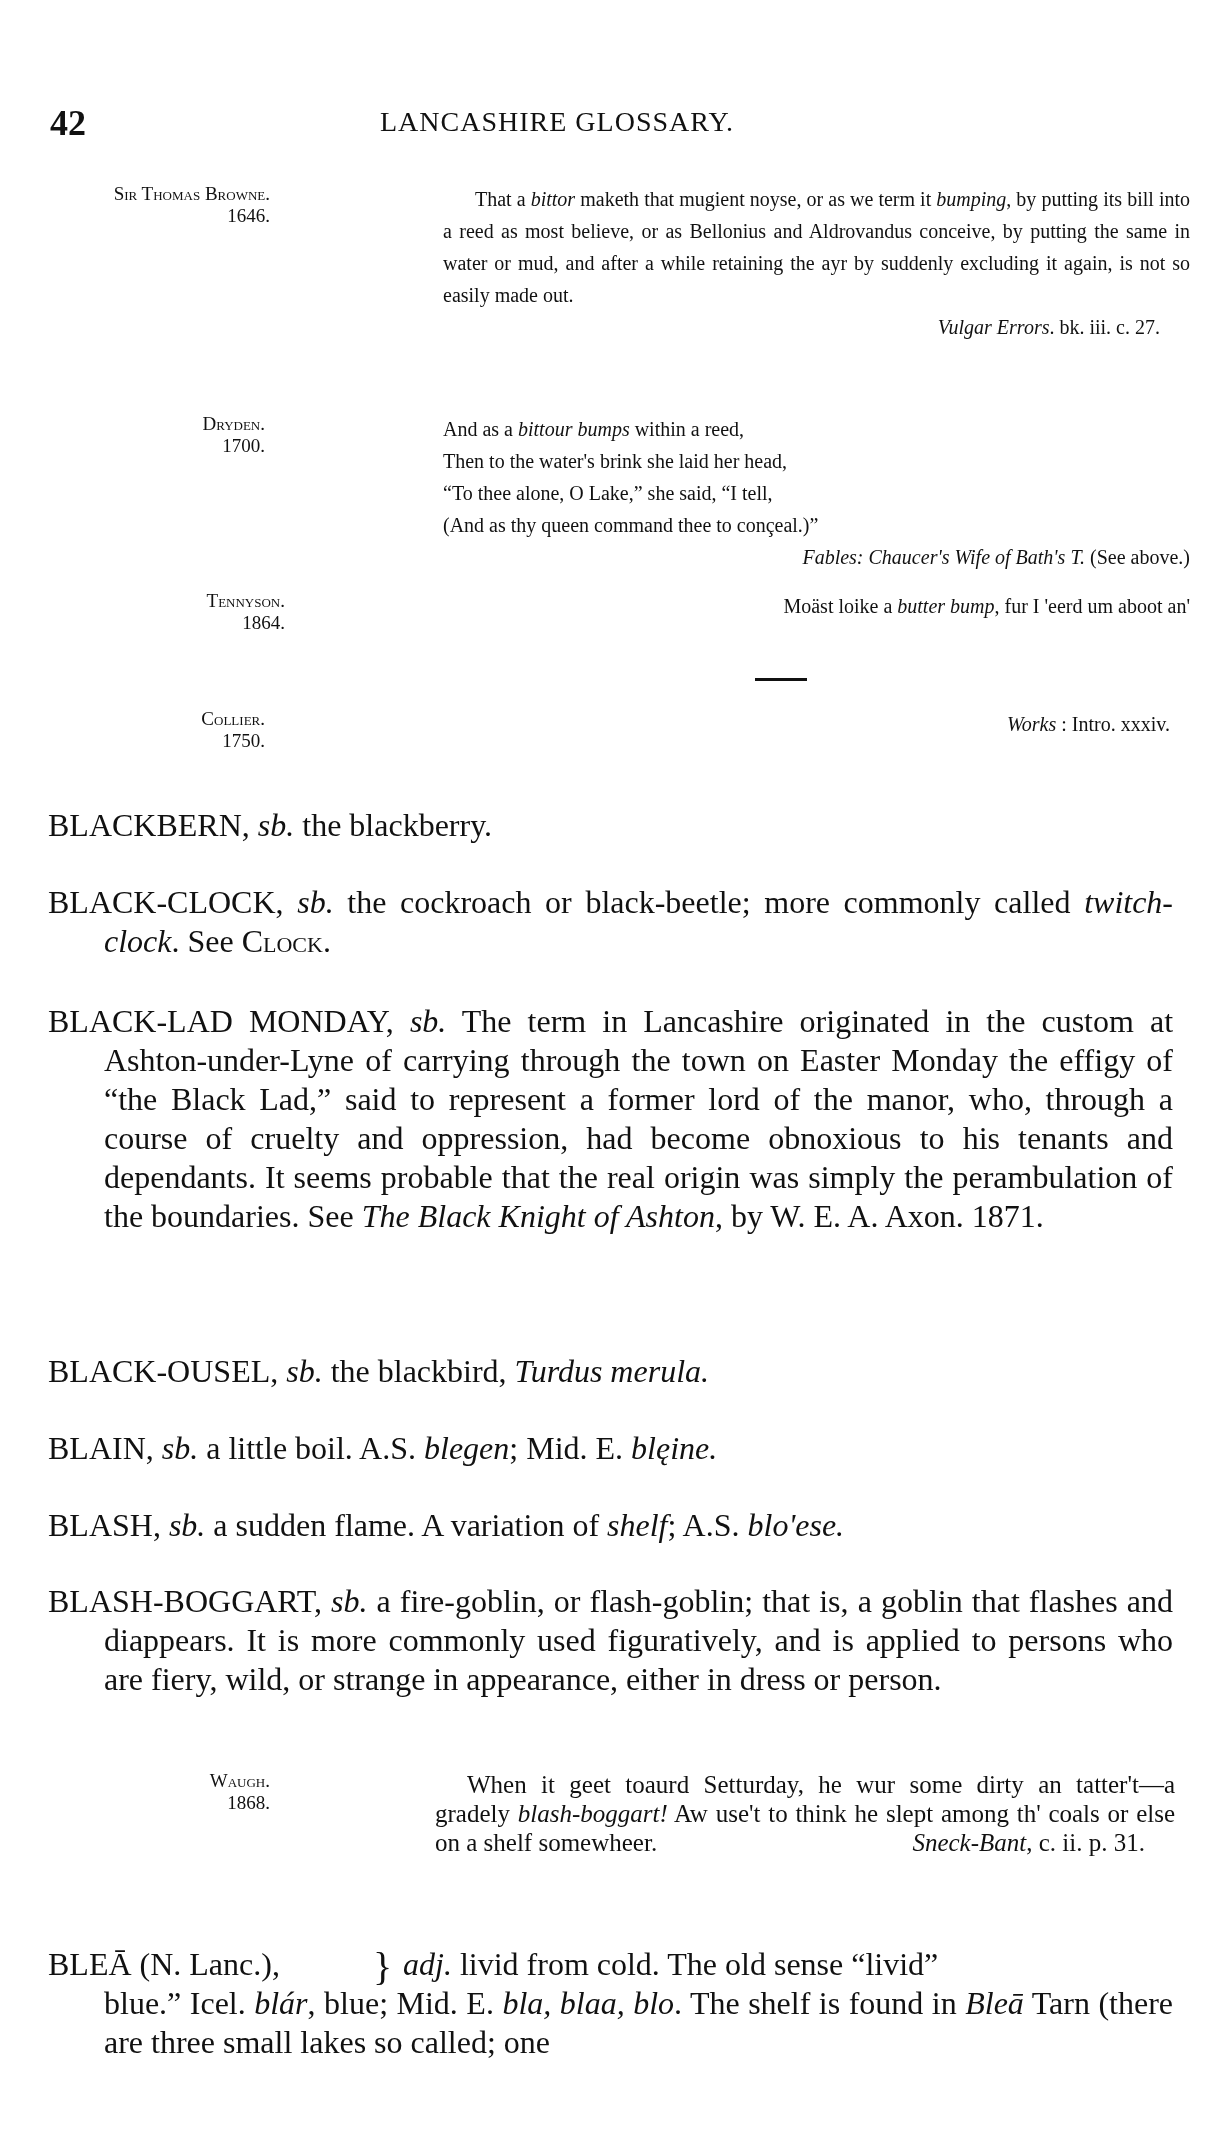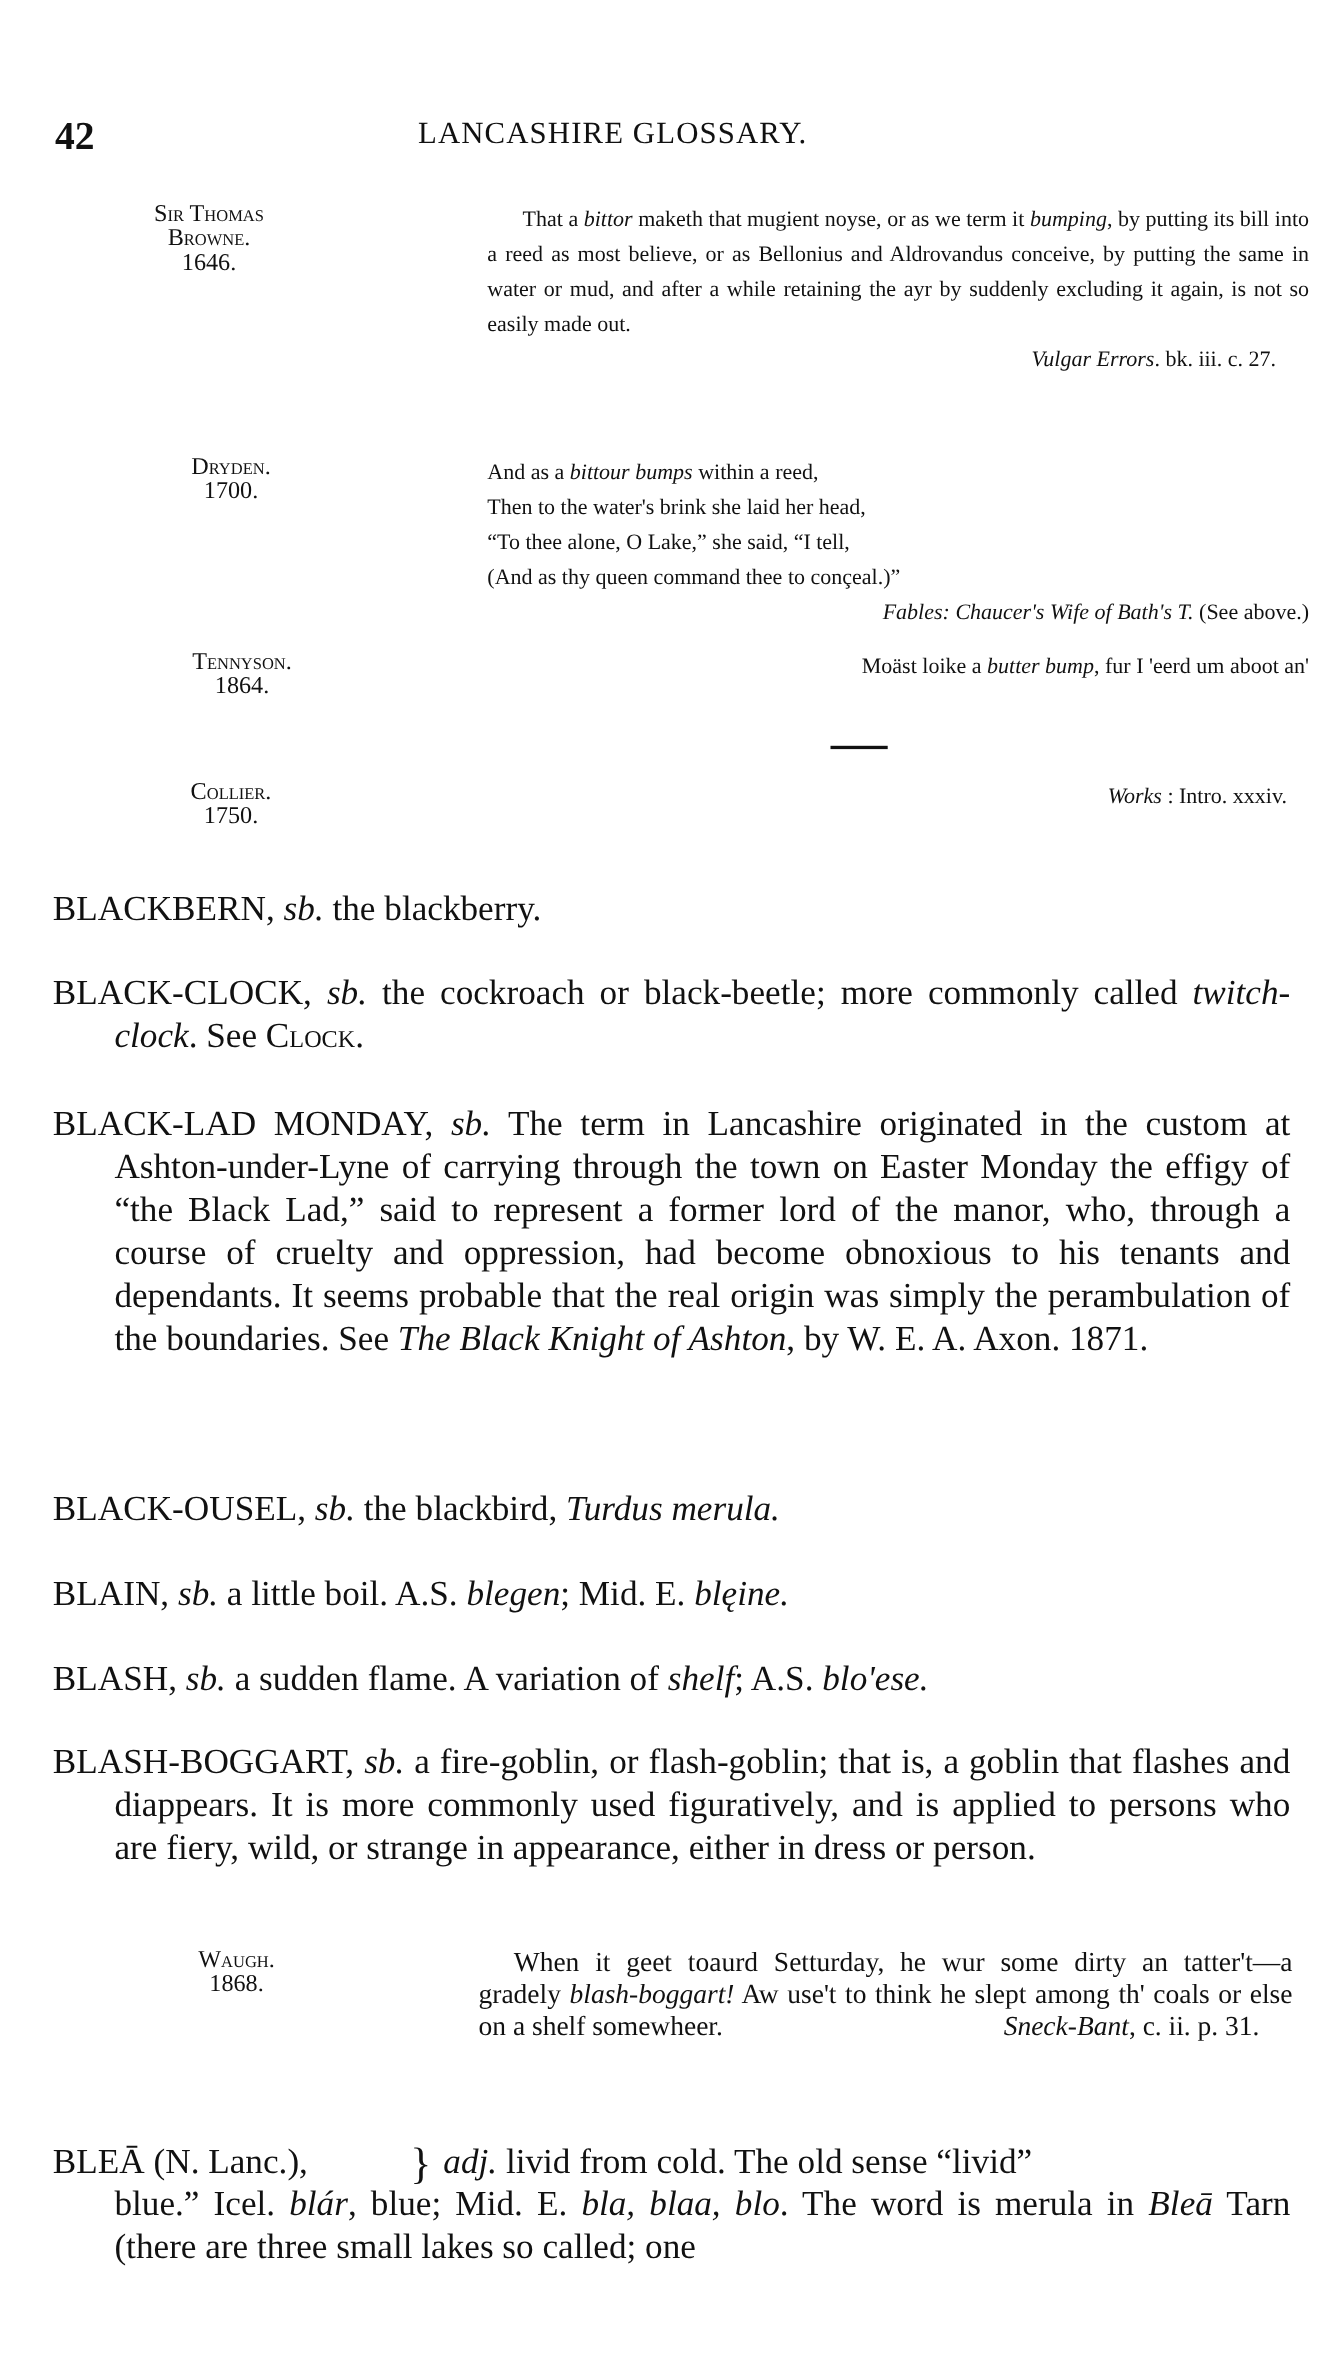--- a/index.html
+++ b/index.html
@@ -6,21 +6,21 @@
   body {
     width: 1218px; height: 2139px; position: relative; overflow: hidden;
     font-family: "Liberation Serif", "DejaVu Serif", serif; color: #111111;
   }
   .page { position: absolute; left: 0; top: 0; width: 1218px; height: 1636px; }
   .running-head { position: absolute; top: 100px; left: 0; width: 1218px; height: 50px; }
   .page-number { position: absolute; left: 50px; top: 2px; font-size: 36px; font-weight: bold; }
   .header-title { position: absolute; left: 380px; top: 6px; font-size: 28px; letter-spacing: 1px; }
 
   .quote-block { position: absolute; left: 0; width: 1218px; }
-  .quote-author { position: absolute; text-align: center; font-size: 22px; line-height: 22px; }
+  .quote-author { position: absolute; text-align: right; font-size: 19px; line-height: 22px; }
   .quote-author .sc { font-variant: small-caps; }
   .quote-text { position: absolute; font-size: 20px; line-height: 32px; text-align: justify; }
   .quote-text p { margin: 0; }
   .indent1 { text-indent: 32px; }
   .source { text-align: right; }
   .i { font-style: italic; }
 
   .entry { position: absolute; left: 48px; width: 1125px; font-size: 32px; line-height: 39px; text-align: justify; }
   .entry p { margin: 0; padding-left: 56px; text-indent: -56px; }
   .divider { position: absolute; left: 755px; top: 678px; width: 52px; height: 3px; background: #111; }
@@ -127,17 +127,17 @@
     </div>
   </div>
 
   <div class="blea">
     <div class="row">
       <span>BLEĀ (N. Lanc.),</span>
       <span style="position:absolute;left:325px;top:2px" class="brace">}</span>
       <span style="position:absolute;left:355px"><span class="i">adj.</span><span> livid from cold. The old sense “livid”</span></span>
     </div>
     <div class="cont">
-      <span>blue.” Icel. </span><span class="i">blár</span><span>, blue; Mid. E. </span><span class="i">bla, blaa, blo</span><span>. The word is merula in </span><span class="i">Bleā</span><span> Tarn (there are three small lakes so called; one</span>
+      <span>blue.” Icel. </span><span class="i">blár</span><span>, blue; Mid. E. </span><span class="i">bla, blaa, blo</span><span>. The shelf is found in </span><span class="i">Bleā</span><span> Tarn (there are three small lakes so called; one</span>
     </div>
   </div>
 
 </div>
 
 </body></html>

